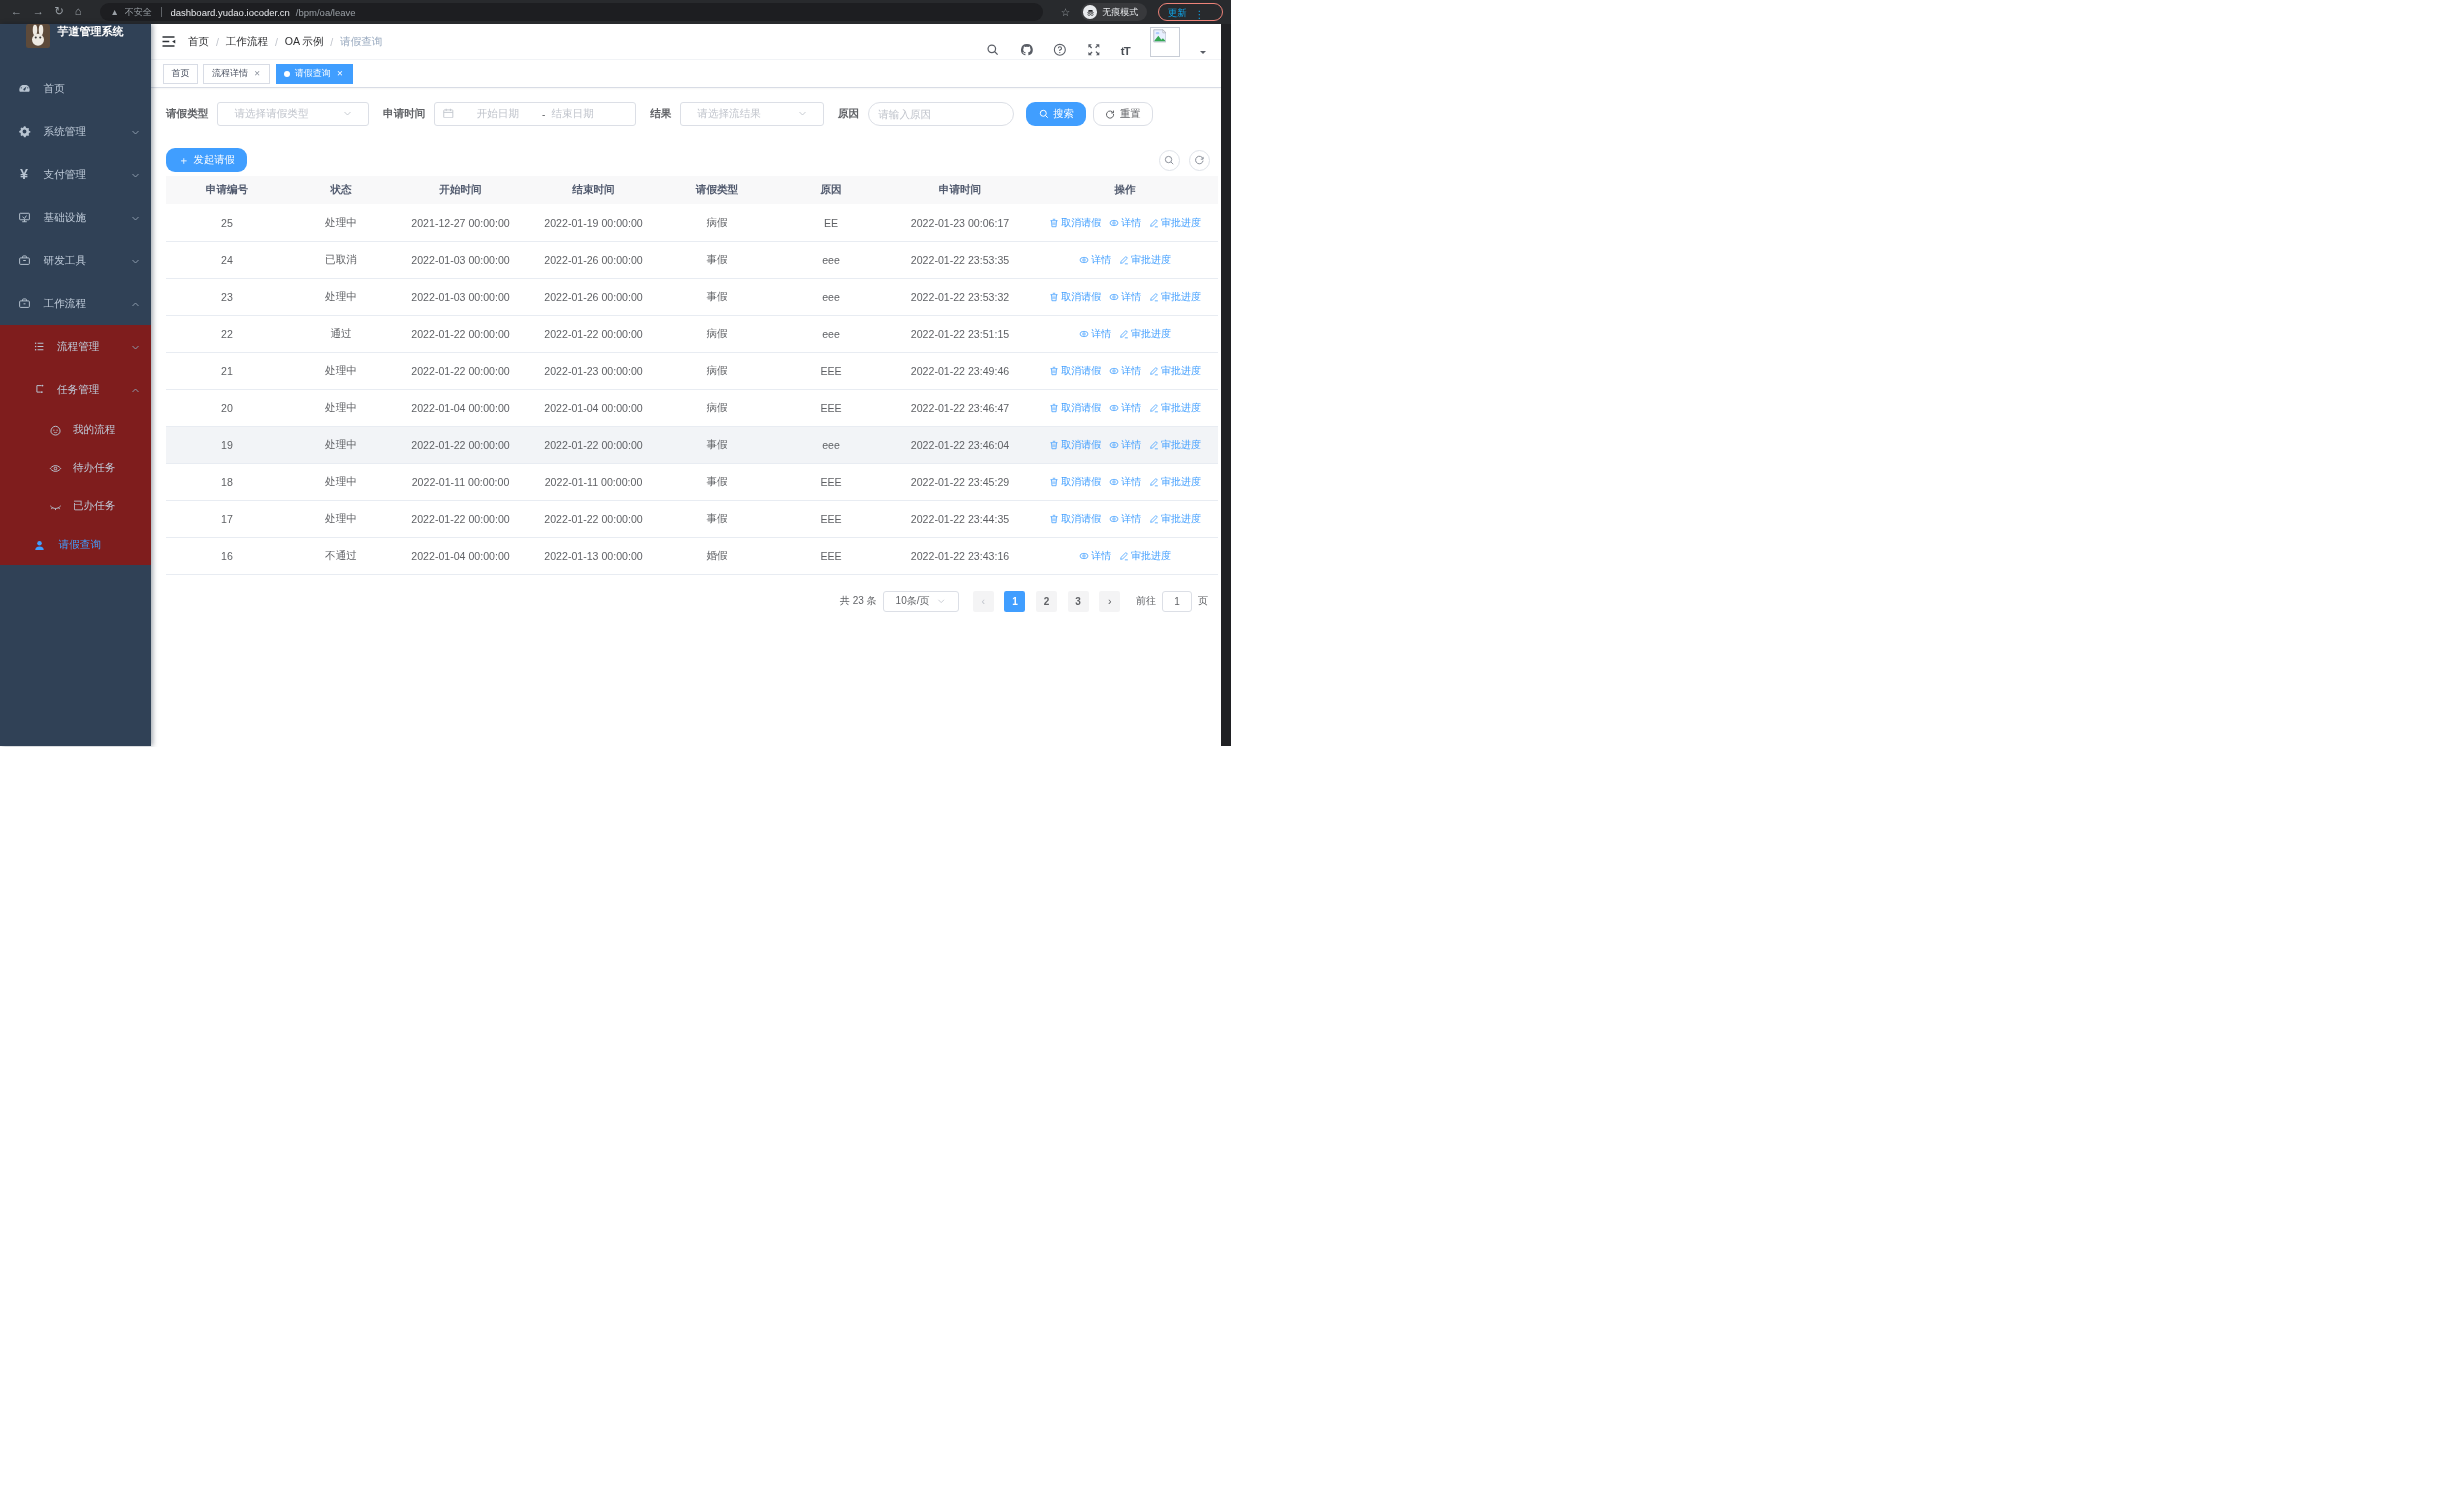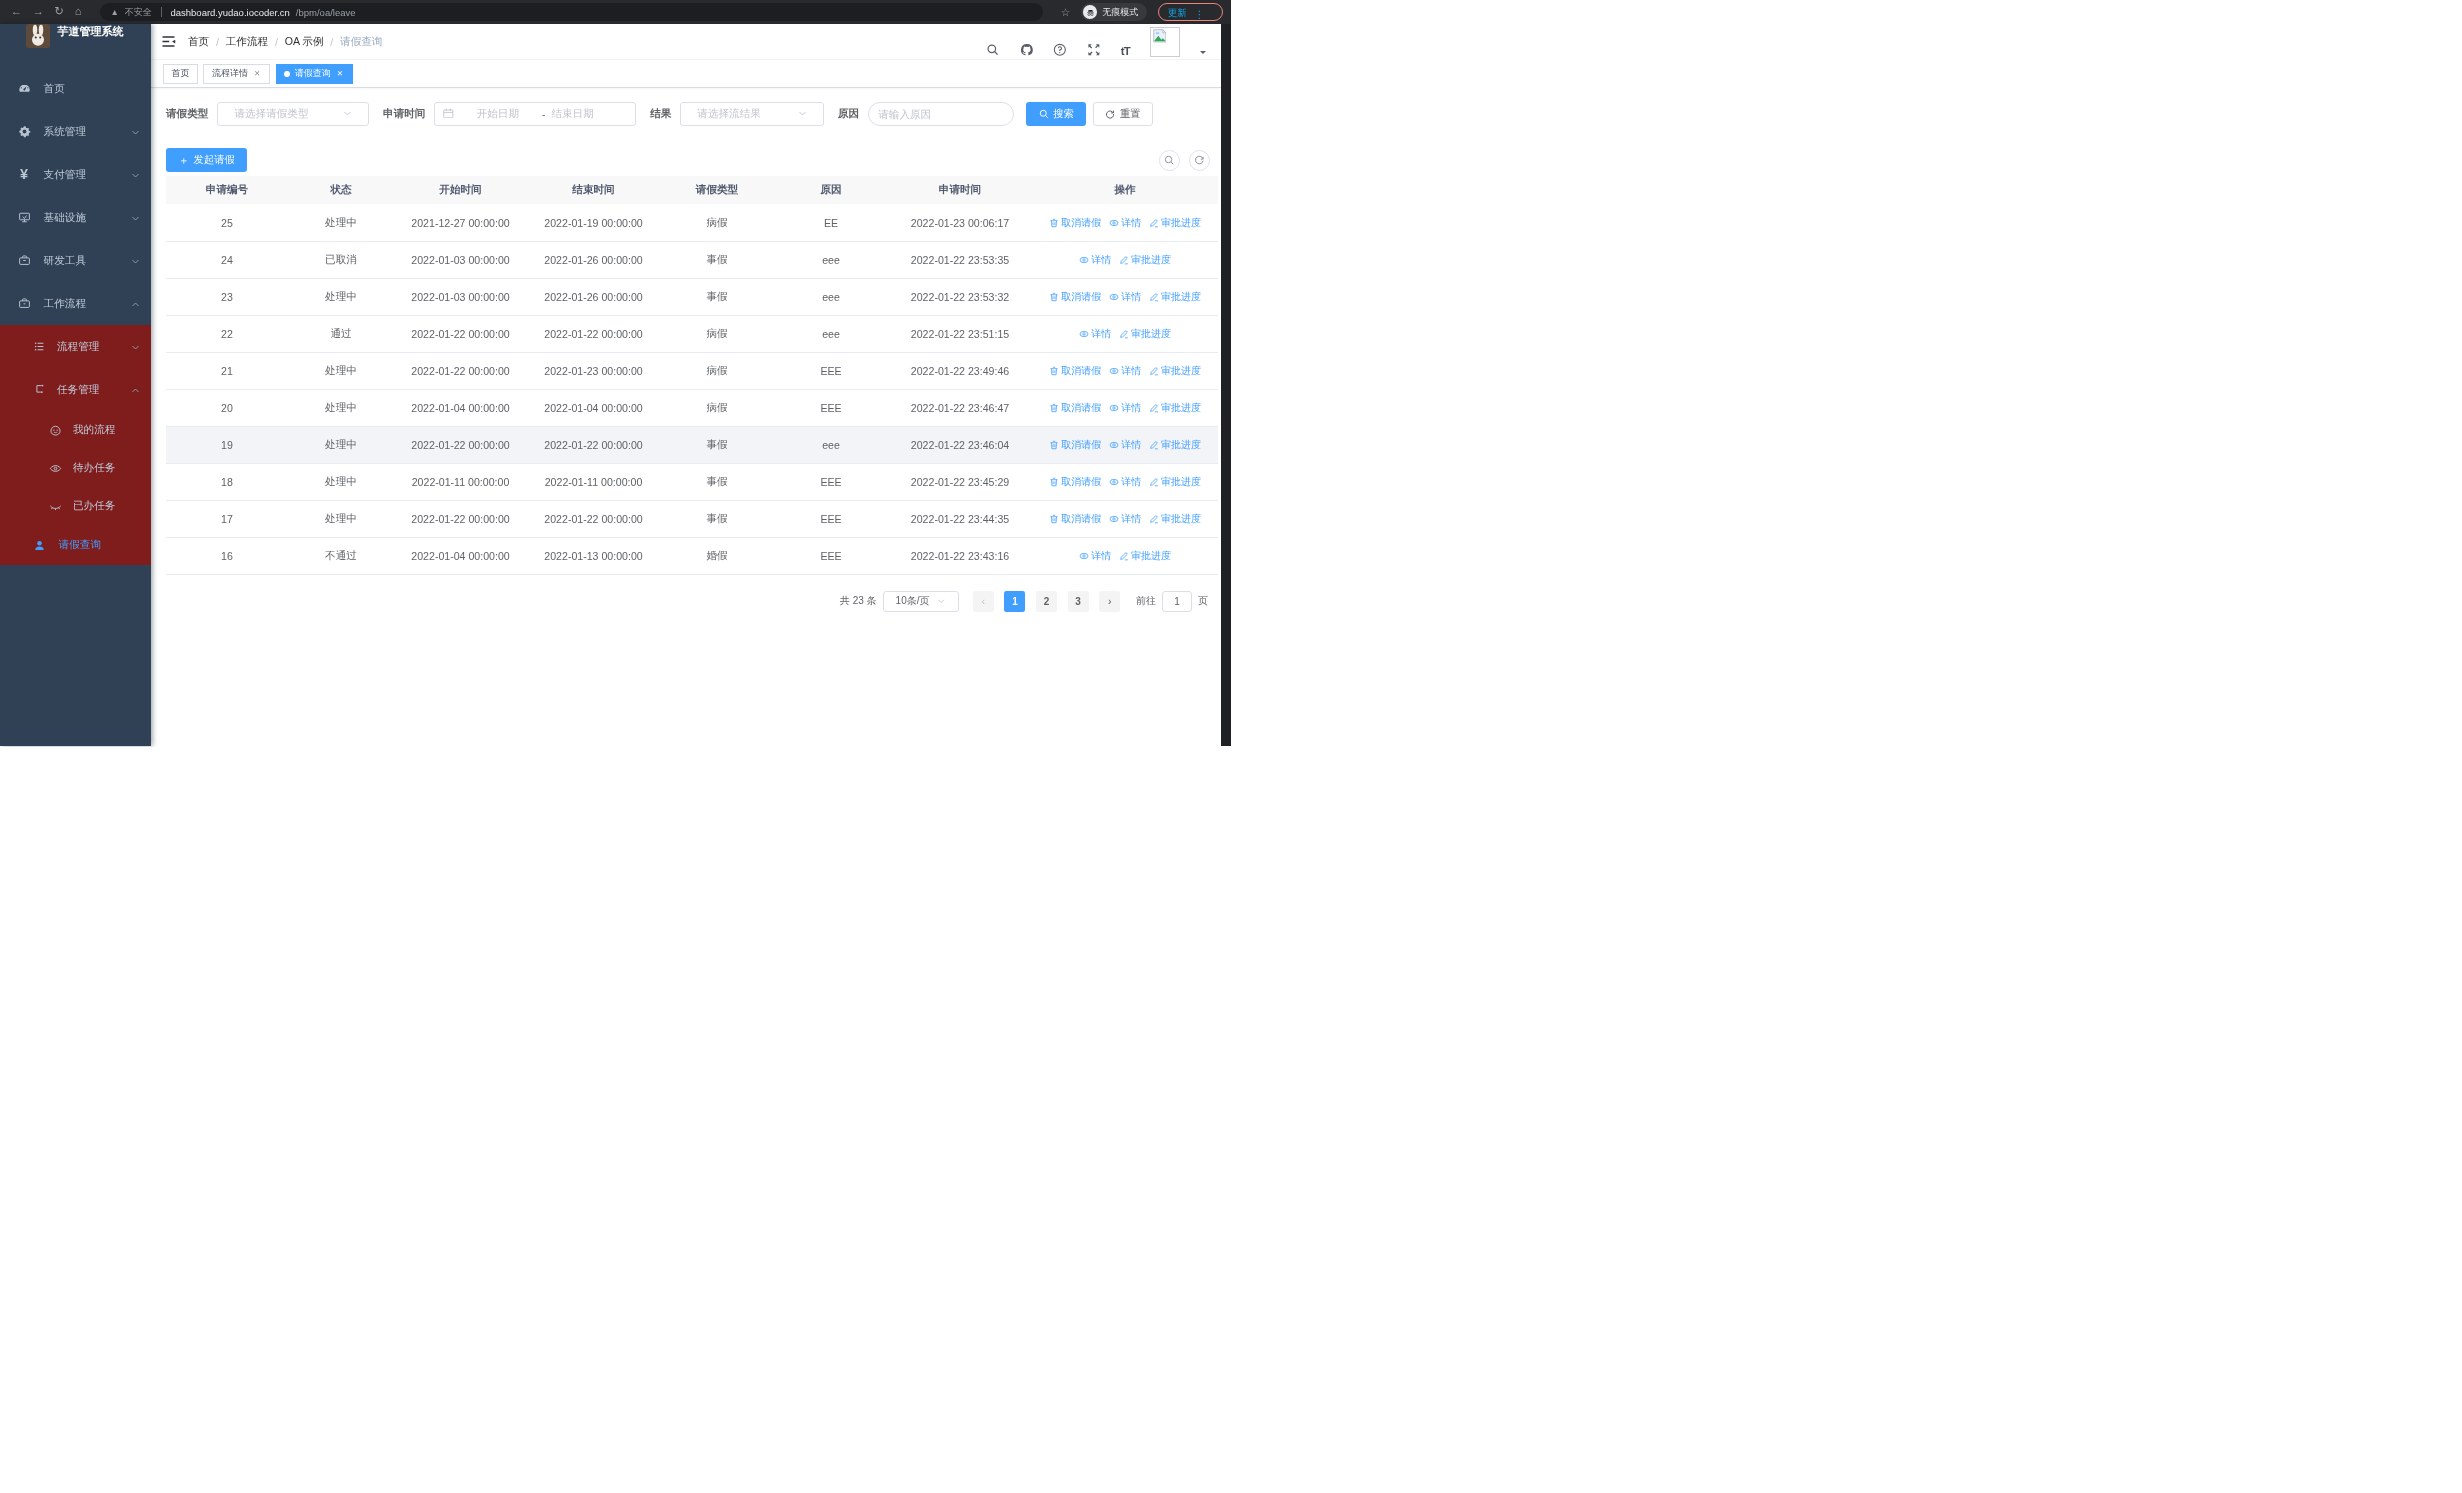--- a/index.html
+++ b/index.html
@@ -76,21 +76,21 @@
   .flabel{font-size:10.6px;font-weight:bold;color:#606266;margin:0 9px 0 13.7px;white-space:nowrap}
   .flabel:first-child{margin-left:0}
   .fsel{height:24px;border:0.8px solid #dcdfe6;border-radius:3px;background:#fff;display:flex;align-items:center;padding:0 16px;cursor:pointer}
   .ph{color:#c0c4cc;font-size:10.6px;white-space:nowrap}
   .fsel .dn{margin-left:auto;color:#c0c4cc}
   .w200{width:152px}.w190{width:144px}
   .daterange{width:202px;height:24px;border:0.8px solid #dcdfe6;border-radius:3px;display:flex;align-items:center;padding:0 7.6px;gap:6px;background:#fff}
   .daterange .dsep{color:#606266;font-size:10px}
   .finput{width:146px;height:24px;border:0.8px solid #dcdfe6;border-radius:12px;padding:0 9px;font-size:10.6px;color:#606266;outline:none;font-family:inherit}
   .finput::placeholder{color:#c0c4cc}
-  .btn{height:24px;border-radius:3px;display:inline-flex;align-items:center;gap:4.6px;font-size:10.3px;padding:0 11.4px;cursor:pointer;border:0.8px solid transparent;white-space:nowrap}
+  .btn{height:24px;border-radius:9px;display:inline-flex;align-items:center;gap:4.6px;font-size:10.3px;padding:0 11.4px;cursor:pointer;border:0.8px solid transparent;white-space:nowrap}
   .btn.primary{background:#409eff;color:#fff}
   .btn.plain{background:#fff;border-color:#dcdfe6;color:#606266}
   .btn .bic{width:10px;height:10px}
   .searchbtn{margin-left:12px}.resetbtn{margin-left:6.8px}
 
   .toolbar{display:flex;align-items:center;margin-top:22px}
   .toolbar .spacer{flex:1}
   .circlebtn{width:21px;height:21px;border-radius:50%;border:0.8px solid #dfe3e9;background:#fff;display:flex;align-items:center;justify-content:center;color:#8a8f99;cursor:pointer;margin-left:9px}
   .circlebtn svg{width:10.6px;height:10.6px}
   .plus{font-size:10.6px;line-height:1;font-weight:normal}

